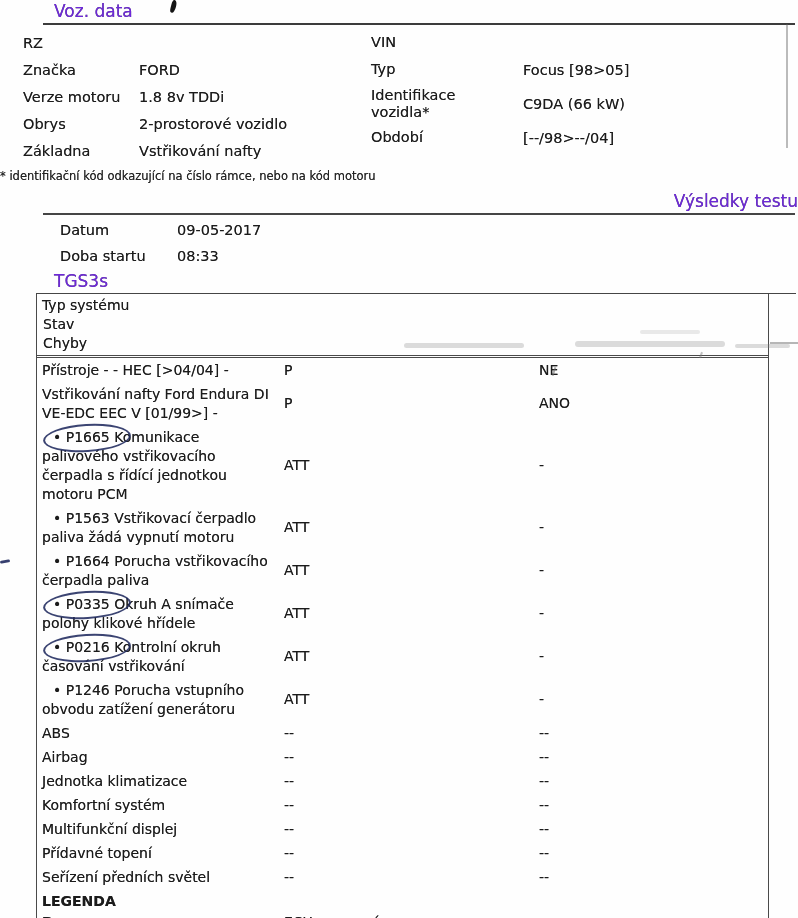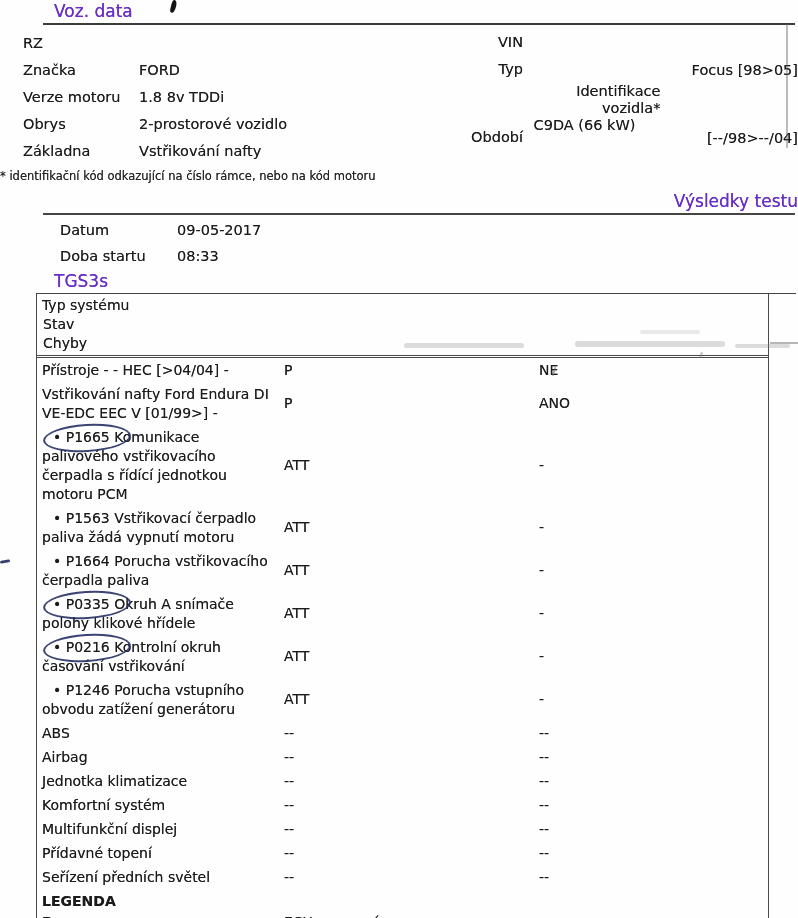--- a/index.html
+++ b/index.html
@@ -17,23 +17,23 @@
   }
   .t1{padding-top:2px;}
   .t2{margin-top:9px;text-align:right;}
   .t3{margin-top:3px;}
   .rule{height:2px;background:#3c3c3c;margin:0 3px 0 43px;}
   .rule.thin{height:1.6px;background:#454545;}
   .rule.r3{margin-left:36px;margin-right:2px;}
   
   .voz-grid{display:flex;padding-left:23px;margin-top:4px;font-size:14.5px;}
   .voz-col.left{width:348px;}
-  .voz-col.right{flex:1;text-align:right;}
+  .voz-col.right{flex:1;}
   .frow{display:flex;align-items:center;height:27px;}
-  .frow.tall{height:41px;flex-direction:column;}
+  .frow.tall{height:41px;}
   .voz-col.left .flabel{width:116px;flex:none;}
   .voz-col.right .flabel{width:152px;flex:none;white-space:pre-line;line-height:17px;}
   .fvalue{flex:1;}
   .footnote{
     text-align:left;padding-right:0;font-size:11.5px;color:#242424;margin-top:5px;
   }
   
   .vys-fields{padding-left:60px;font-size:14.5px;margin-top:2px;}
   .vys-fields .frow{height:26px;justify-content:flex-end;}
   .vys-fields .flabel{width:117px;flex:none;}

